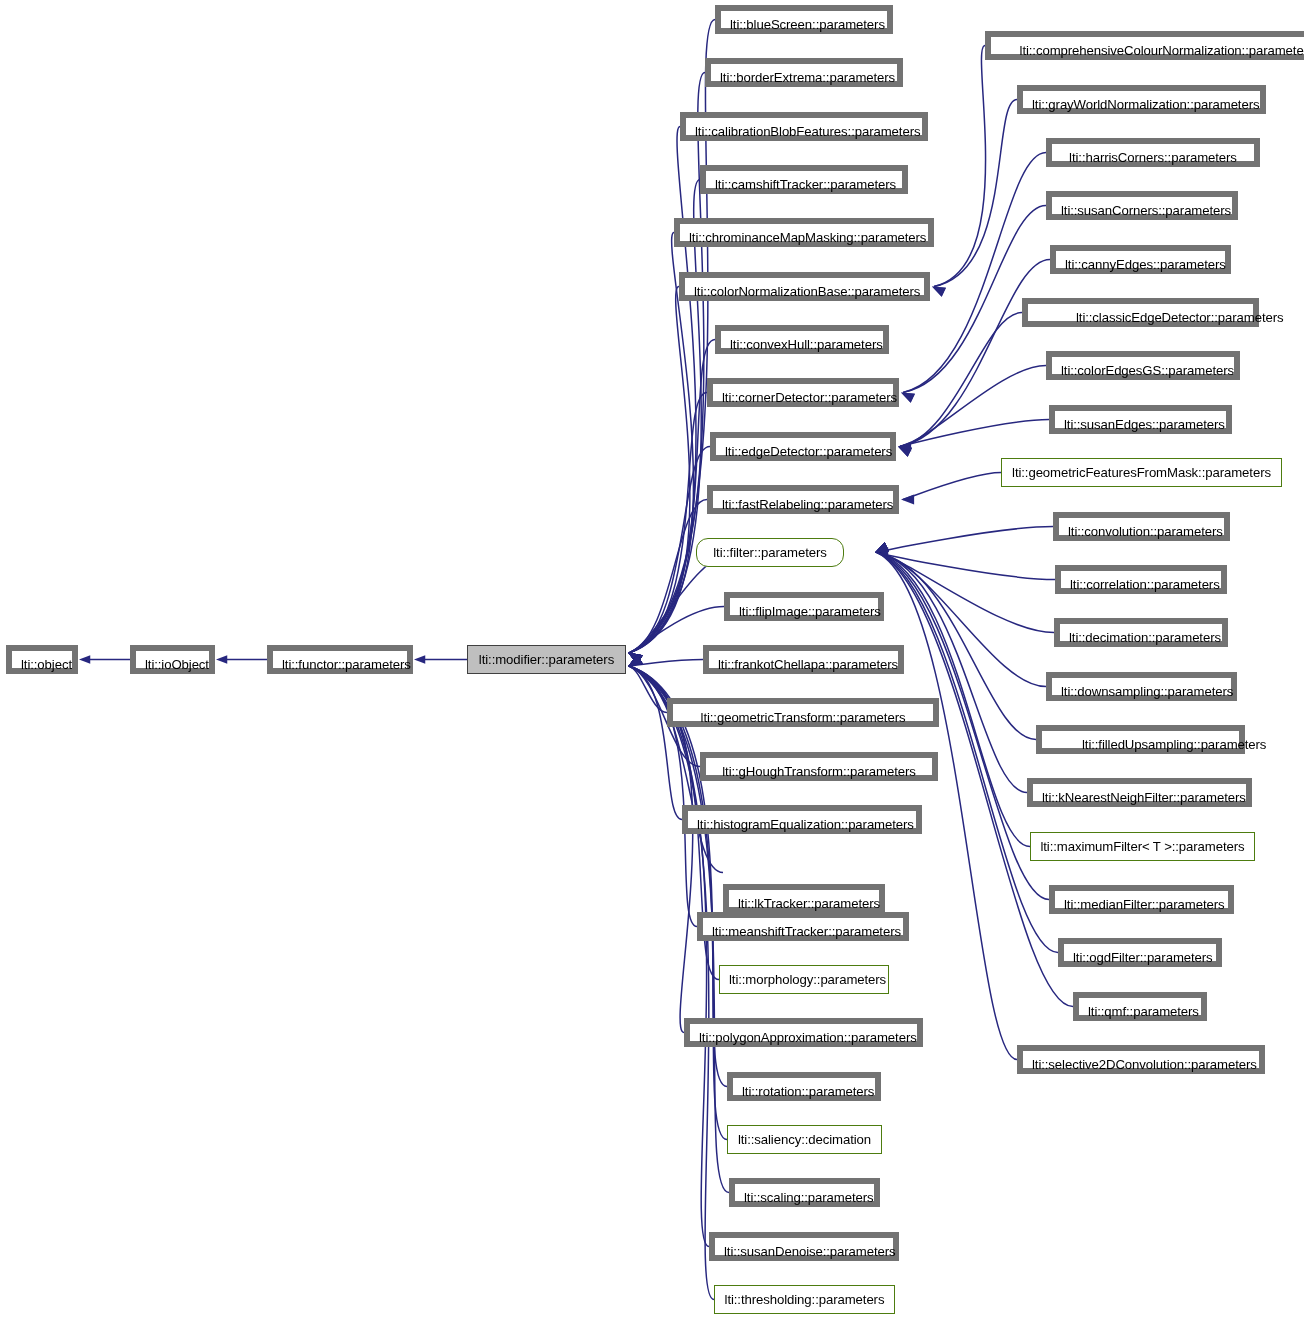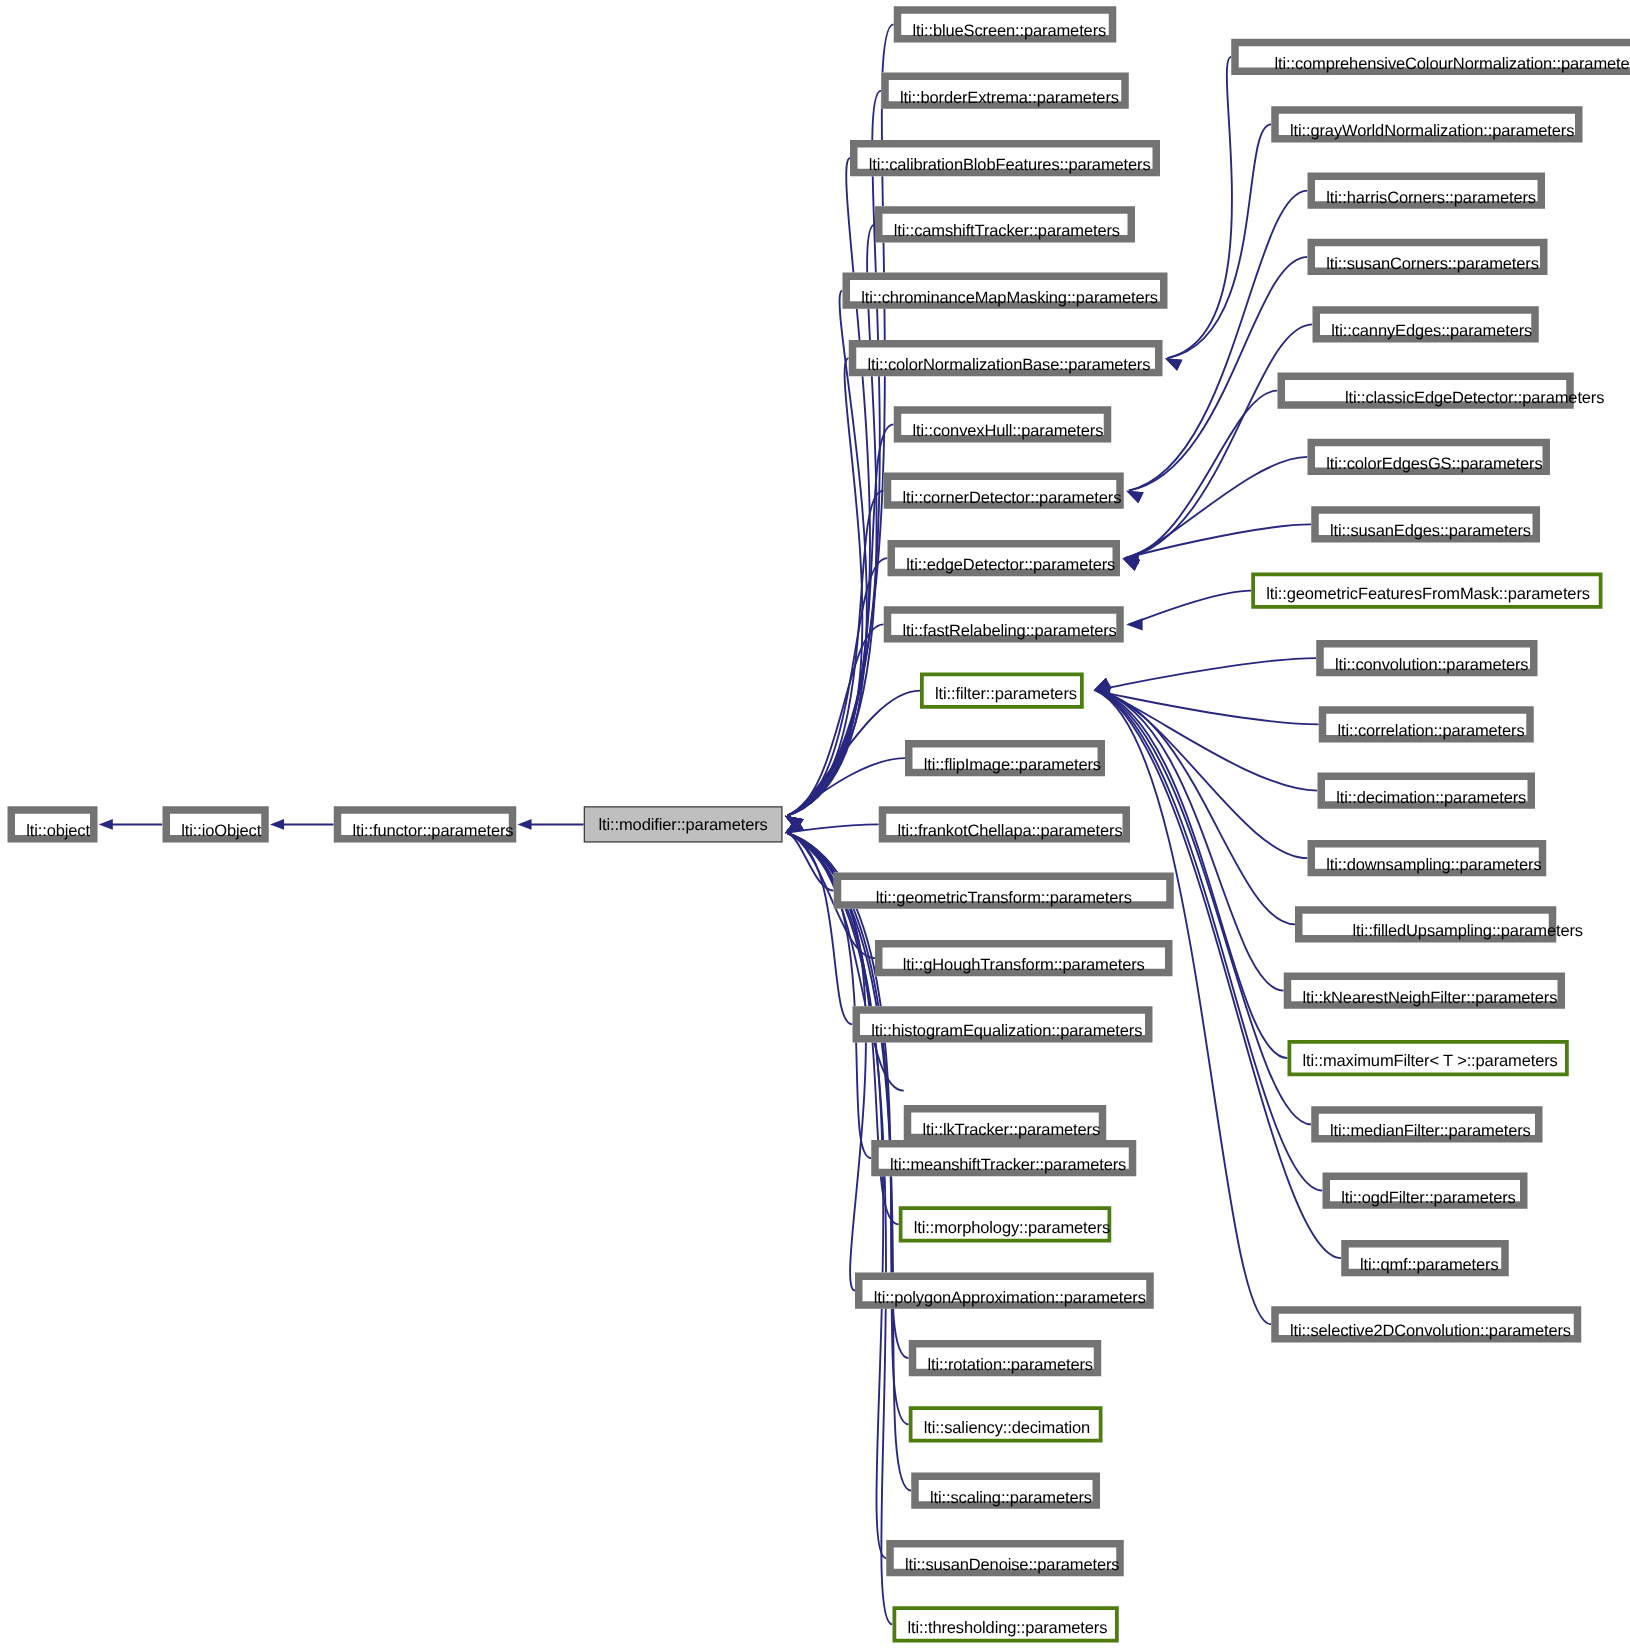--- a/index.html
+++ b/index.html
@@ -30,21 +30,21 @@
     background: #ffffff;
     border: 6px solid #737373;
     color: #000000;
     font-size: 13.2px;
     text-align: center;
     white-space: nowrap;
     padding: 0 9px;
     letter-spacing: -0.1px;
   }
   .node.red {
-    border: 3px solid #4d7c0f;
+    border: 1px solid #4d7c0f;
     background: #ffffff;
   }
   .node.current {
     background: #bfbfbf;
     border: 1px solid #404040;
   }
 </style>
 </head>
 <body>
 
@@ -155,38 +155,38 @@
       <div class="node" style="left: 715px; top: 5px; width: 178px;">lti::blueScreen::parameters</div>
       <div class="node" style="left: 705px; top: 58px; width: 198px;">lti::borderExtrema::parameters</div>
       <div class="node" style="left: 680px; top: 112px; width: 248px;">lti::calibrationBlobFeatures::parameters</div>
       <div class="node" style="left: 700px; top: 165px; width: 208px;">lti::camshiftTracker::parameters</div>
       <div class="node" style="left: 674px; top: 218px; width: 260px;">lti::chrominanceMapMasking::parameters</div>
       <div class="node" style="left: 679px; top: 272px; width: 251px;">lti::colorNormalizationBase::parameters</div>
       <div class="node" style="left: 715px; top: 325px; width: 174px;">lti::convexHull::parameters</div>
       <div class="node" style="left: 707px; top: 378px; width: 192px;">lti::cornerDetector::parameters</div>
       <div class="node" style="left: 710px; top: 432px; width: 186px;">lti::edgeDetector::parameters</div>
       <div class="node" style="left: 707px; top: 485px; width: 192px;">lti::fastRelabeling::parameters</div>
-      <div class="node red" style="left: 736px; top: 538px; width: 131px;">lti::filter::parameters</div>
+      <div class="node red" style="left: 696px; top: 538px; width: 148px; border-radius: 12px;">lti::filter::parameters</div>
       <div class="node" style="left: 724px; top: 592px; width: 160px;">lti::flipImage::parameters</div>
       <div class="node" style="left: 703px; top: 645px; width: 201px;">lti::frankotChellapa::parameters</div>
       <div class="node" style="left: 667px; top: 698px; width: 272px;">lti::geometricTransform::parameters</div>
       <div class="node" style="left: 700px; top: 752px; width: 238px;">lti::gHoughTransform::parameters</div>
       <div class="node" style="left: 682px; top: 805px; width: 240px;">lti::histogramEqualization::parameters</div>
       <div class="node" style="left: 723px; top: 884px; width: 162px;">lti::lkTracker::parameters</div>
       <div class="node" style="left: 697px; top: 912px; width: 212px;">lti::meanshiftTracker::parameters</div>
       <div class="node red" style="left: 719px; top: 965px; width: 170px;">lti::morphology::parameters</div>
       <div class="node" style="left: 684px; top: 1018px; width: 239px;">lti::polygonApproximation::parameters</div>
       <div class="node" style="left: 727px; top: 1072px; width: 154px;">lti::rotation::parameters</div>
       <div class="node red" style="left: 727px; top: 1125px; width: 155px;">lti::saliency::decimation</div>
       <div class="node" style="left: 729px; top: 1178px; width: 151px; text-align: right;">lti::scaling::parameters</div>
       <div class="node" style="left: 709px; top: 1232px; width: 190px;">lti::susanDenoise::parameters</div>
       <div class="node red" style="left: 714px; top: 1285px; width: 181px;">lti::thresholding::parameters</div>
       <div class="node" style="left: 985px; top: 31px; width: 364px;">lti::comprehensiveColourNormalization::parameters</div>
       <div class="node" style="left: 1017px; top: 85px; width: 249px;">lti::grayWorldNormalization::parameters</div>
-      <div class="node" style="left: 1046px; top: 138px; width: 190px;">lti::harrisCorners::parameters</div>
+      <div class="node" style="left: 1046px; top: 138px; width: 214px;">lti::harrisCorners::parameters</div>
       <div class="node" style="left: 1046px; top: 191px; width: 192px;">lti::susanCorners::parameters</div>
       <div class="node" style="left: 1050px; top: 245px; width: 181px;">lti::cannyEdges::parameters</div>
       <div class="node" style="left: 1022px; top: 298px; width: 237px; padding-left: 48px;">lti::classicEdgeDetector::parameters</div>
       <div class="node" style="left: 1046px; top: 351px; width: 194px;">lti::colorEdgesGS::parameters</div>
       <div class="node" style="left: 1049px; top: 405px; width: 183px;">lti::susanEdges::parameters</div>
       <div class="node red" style="left: 1001px; top: 458px; width: 281px;">lti::geometricFeaturesFromMask::parameters</div>
       <div class="node" style="left: 1053px; top: 512px; width: 177px;">lti::convolution::parameters</div>
       <div class="node" style="left: 1055px; top: 565px; width: 172px;">lti::correlation::parameters</div>
       <div class="node" style="left: 1054px; top: 618px; width: 174px;">lti::decimation::parameters</div>
       <div class="node" style="left: 1046px; top: 672px; width: 191px;">lti::downsampling::parameters</div>

